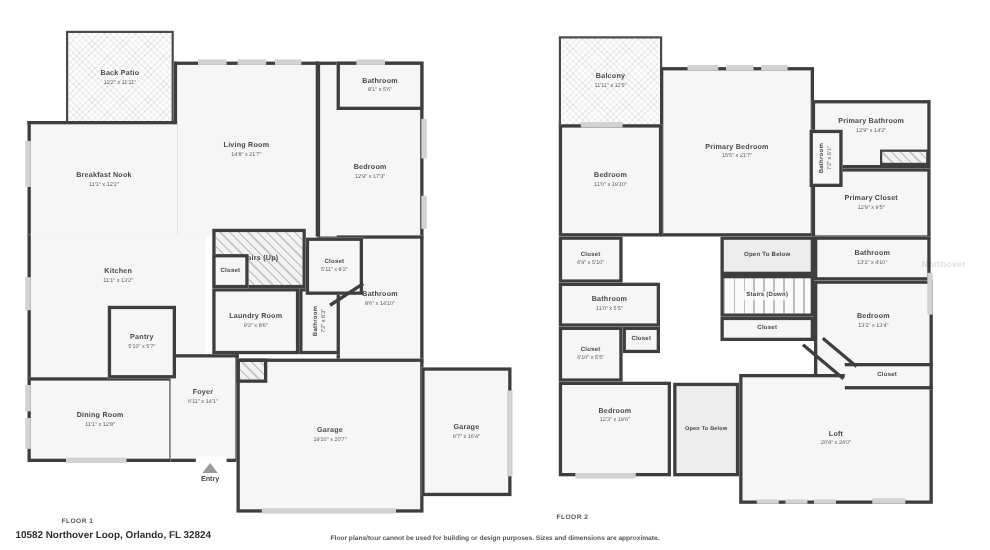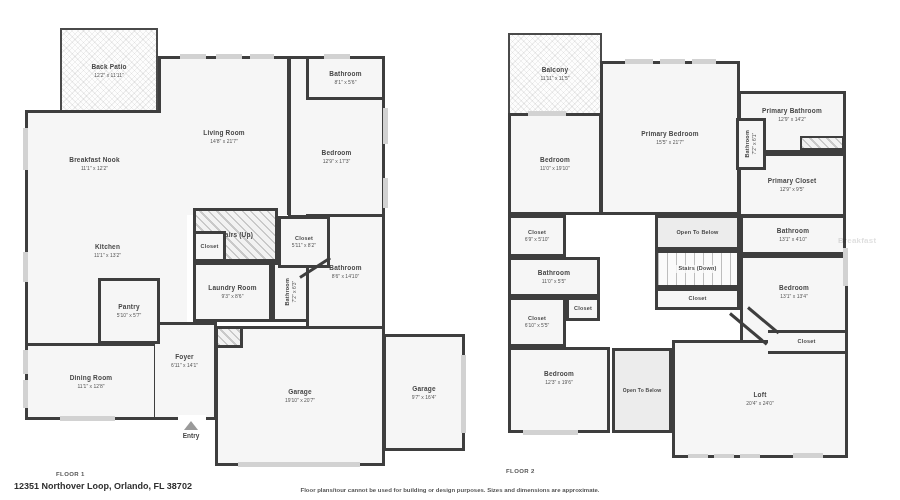--- a/index.html
+++ b/index.html
@@ -320,15 +320,15 @@
   <div class="win" style="left:523px;top:430px;width:55px;height:5px;"></div>
   <div class="win" style="left:688px;top:454px;width:20px;height:4px;"></div>
   <div class="win" style="left:714px;top:454px;width:20px;height:4px;"></div>
   <div class="win" style="left:740px;top:454px;width:20px;height:4px;"></div>
   <div class="win" style="left:793px;top:453px;width:30px;height:5px;"></div>
   <div class="win" style="left:843px;top:248px;width:5px;height:38px;"></div>
 
   <div class="floor-label" style="left:506px;top:468px;">FLOOR 2</div>
 </div>
 
-<div class="watermark">Breakfast</div>
-<div class="address">12351 Northover Loop, Orlando, FL 38702</div>
+<div class="watermark">Northover</div>
+<div class="address">10582 Northover Loop, Orlando, FL 32824</div>
 <div class="disclaimer">Floor plans/tour cannot be used for building or design purposes. Sizes and dimensions are approximate.</div>
 
 </body></html>

